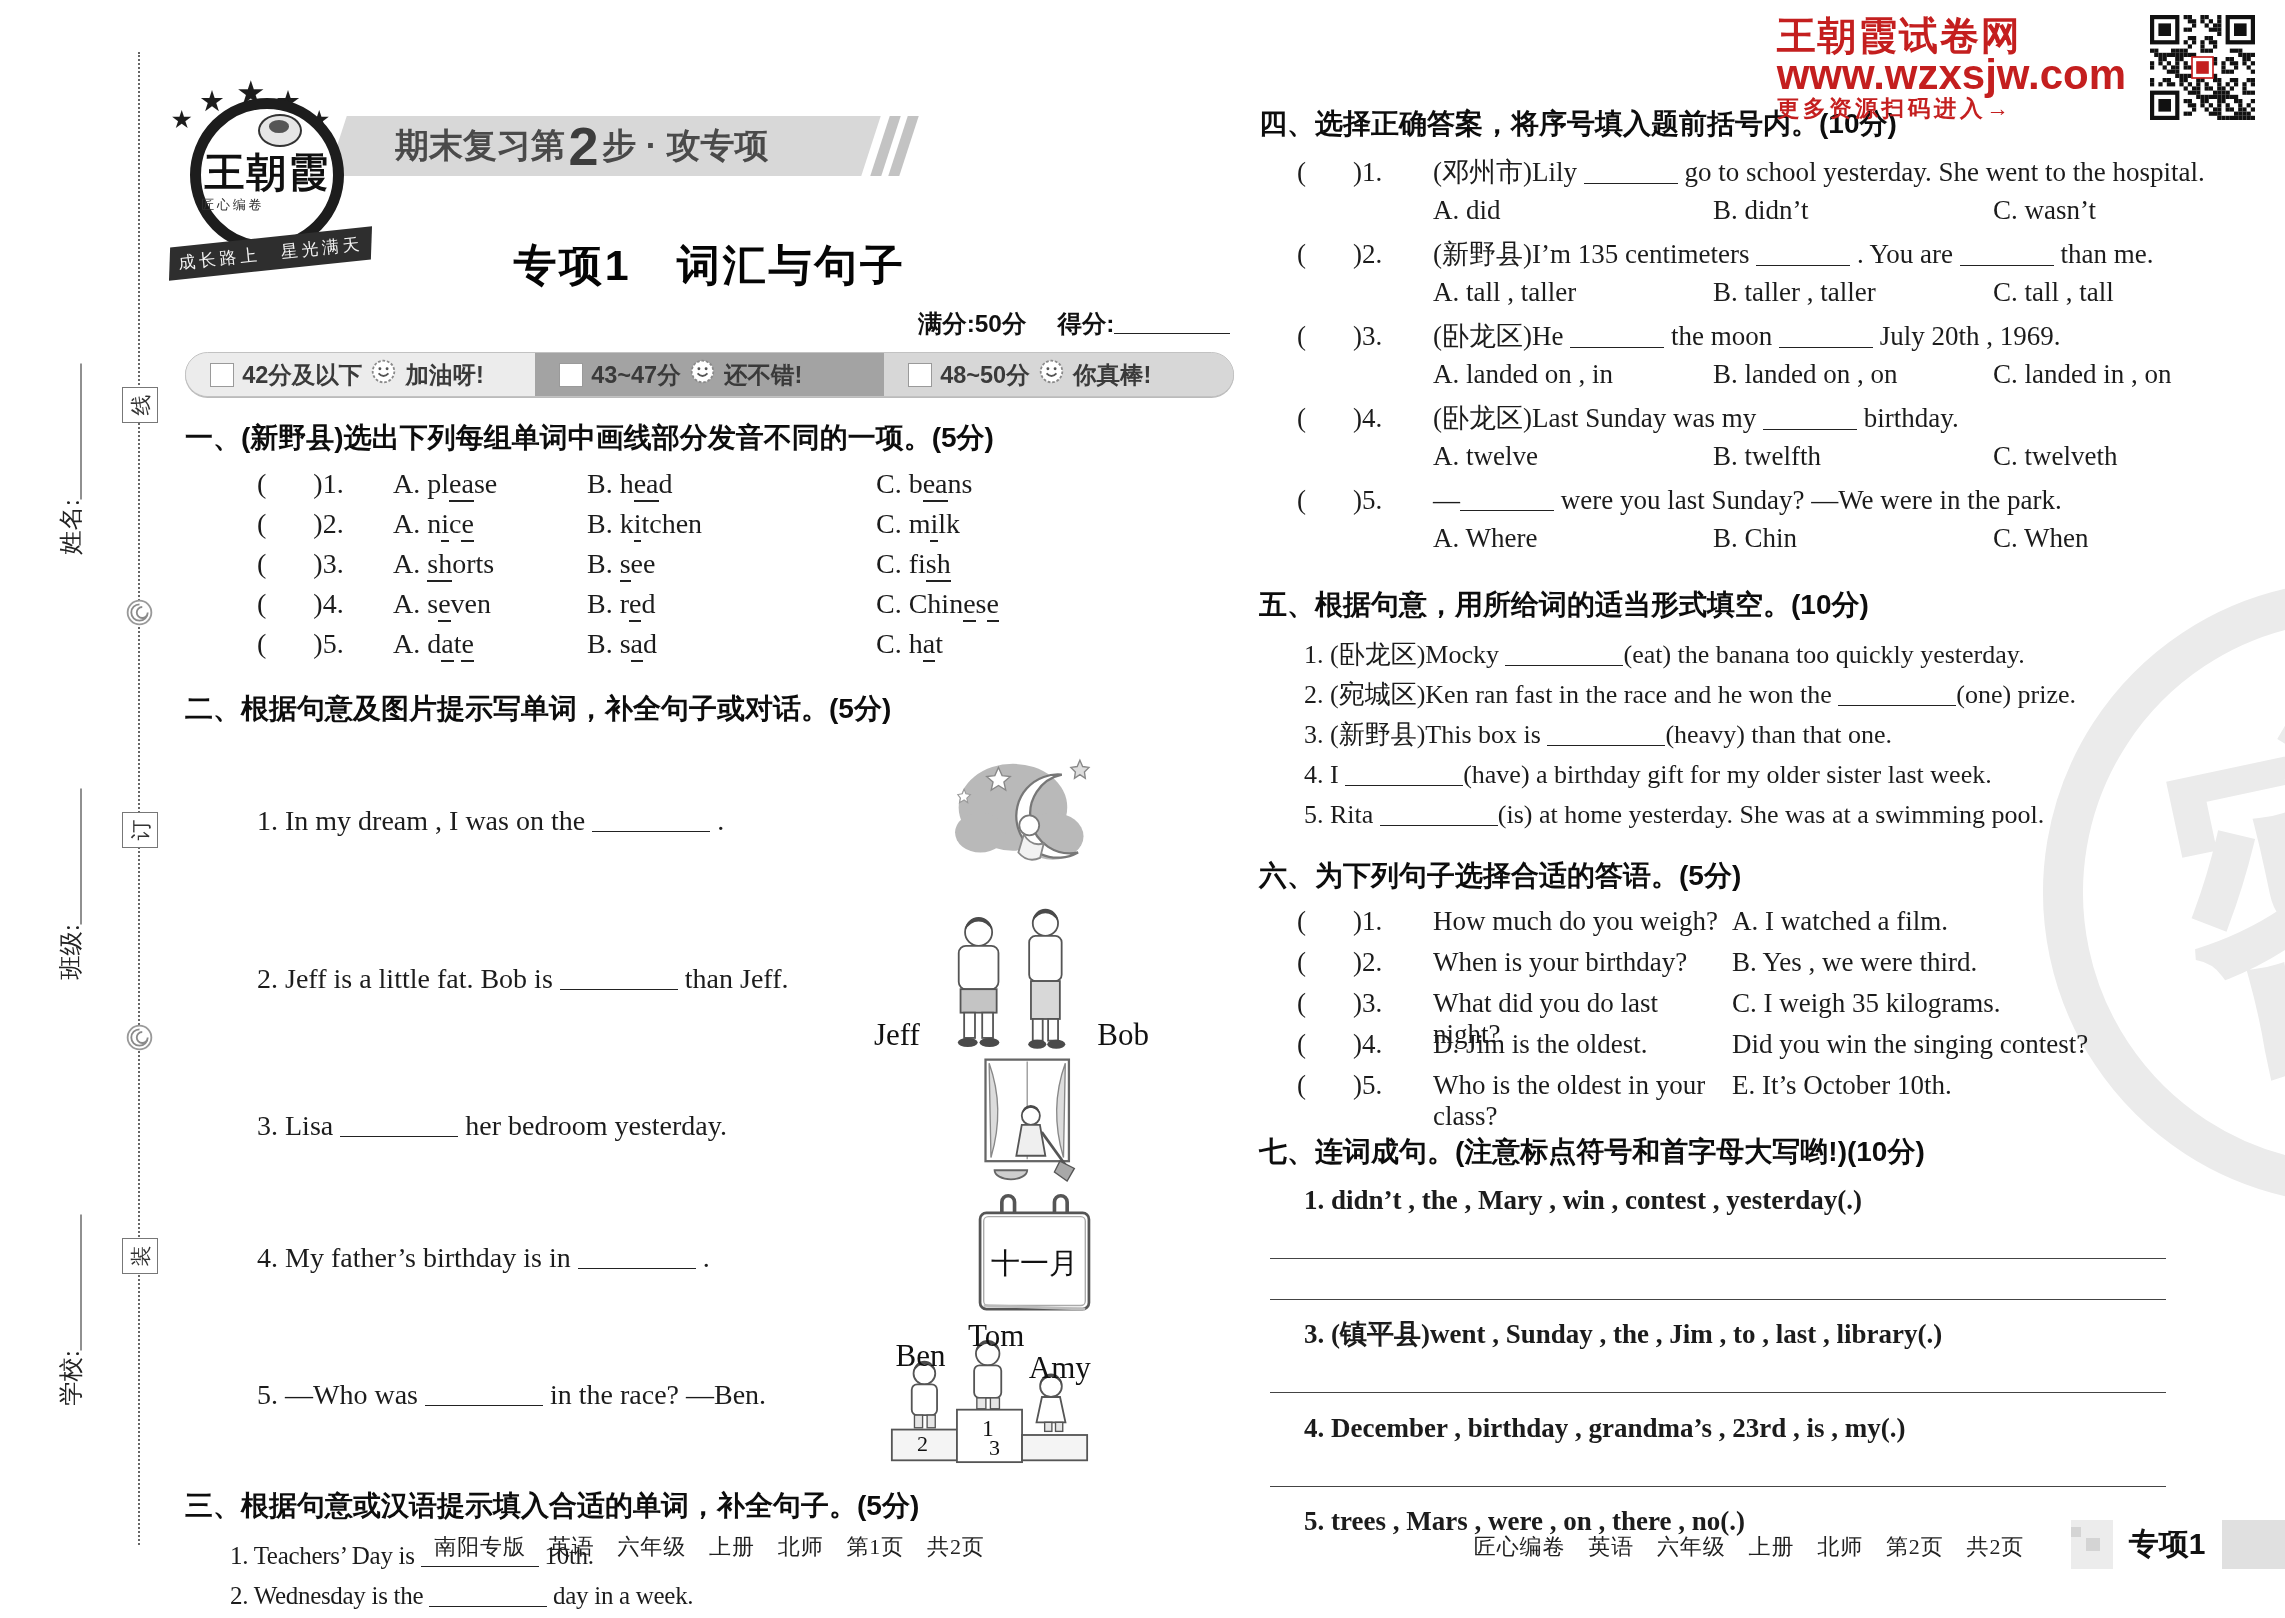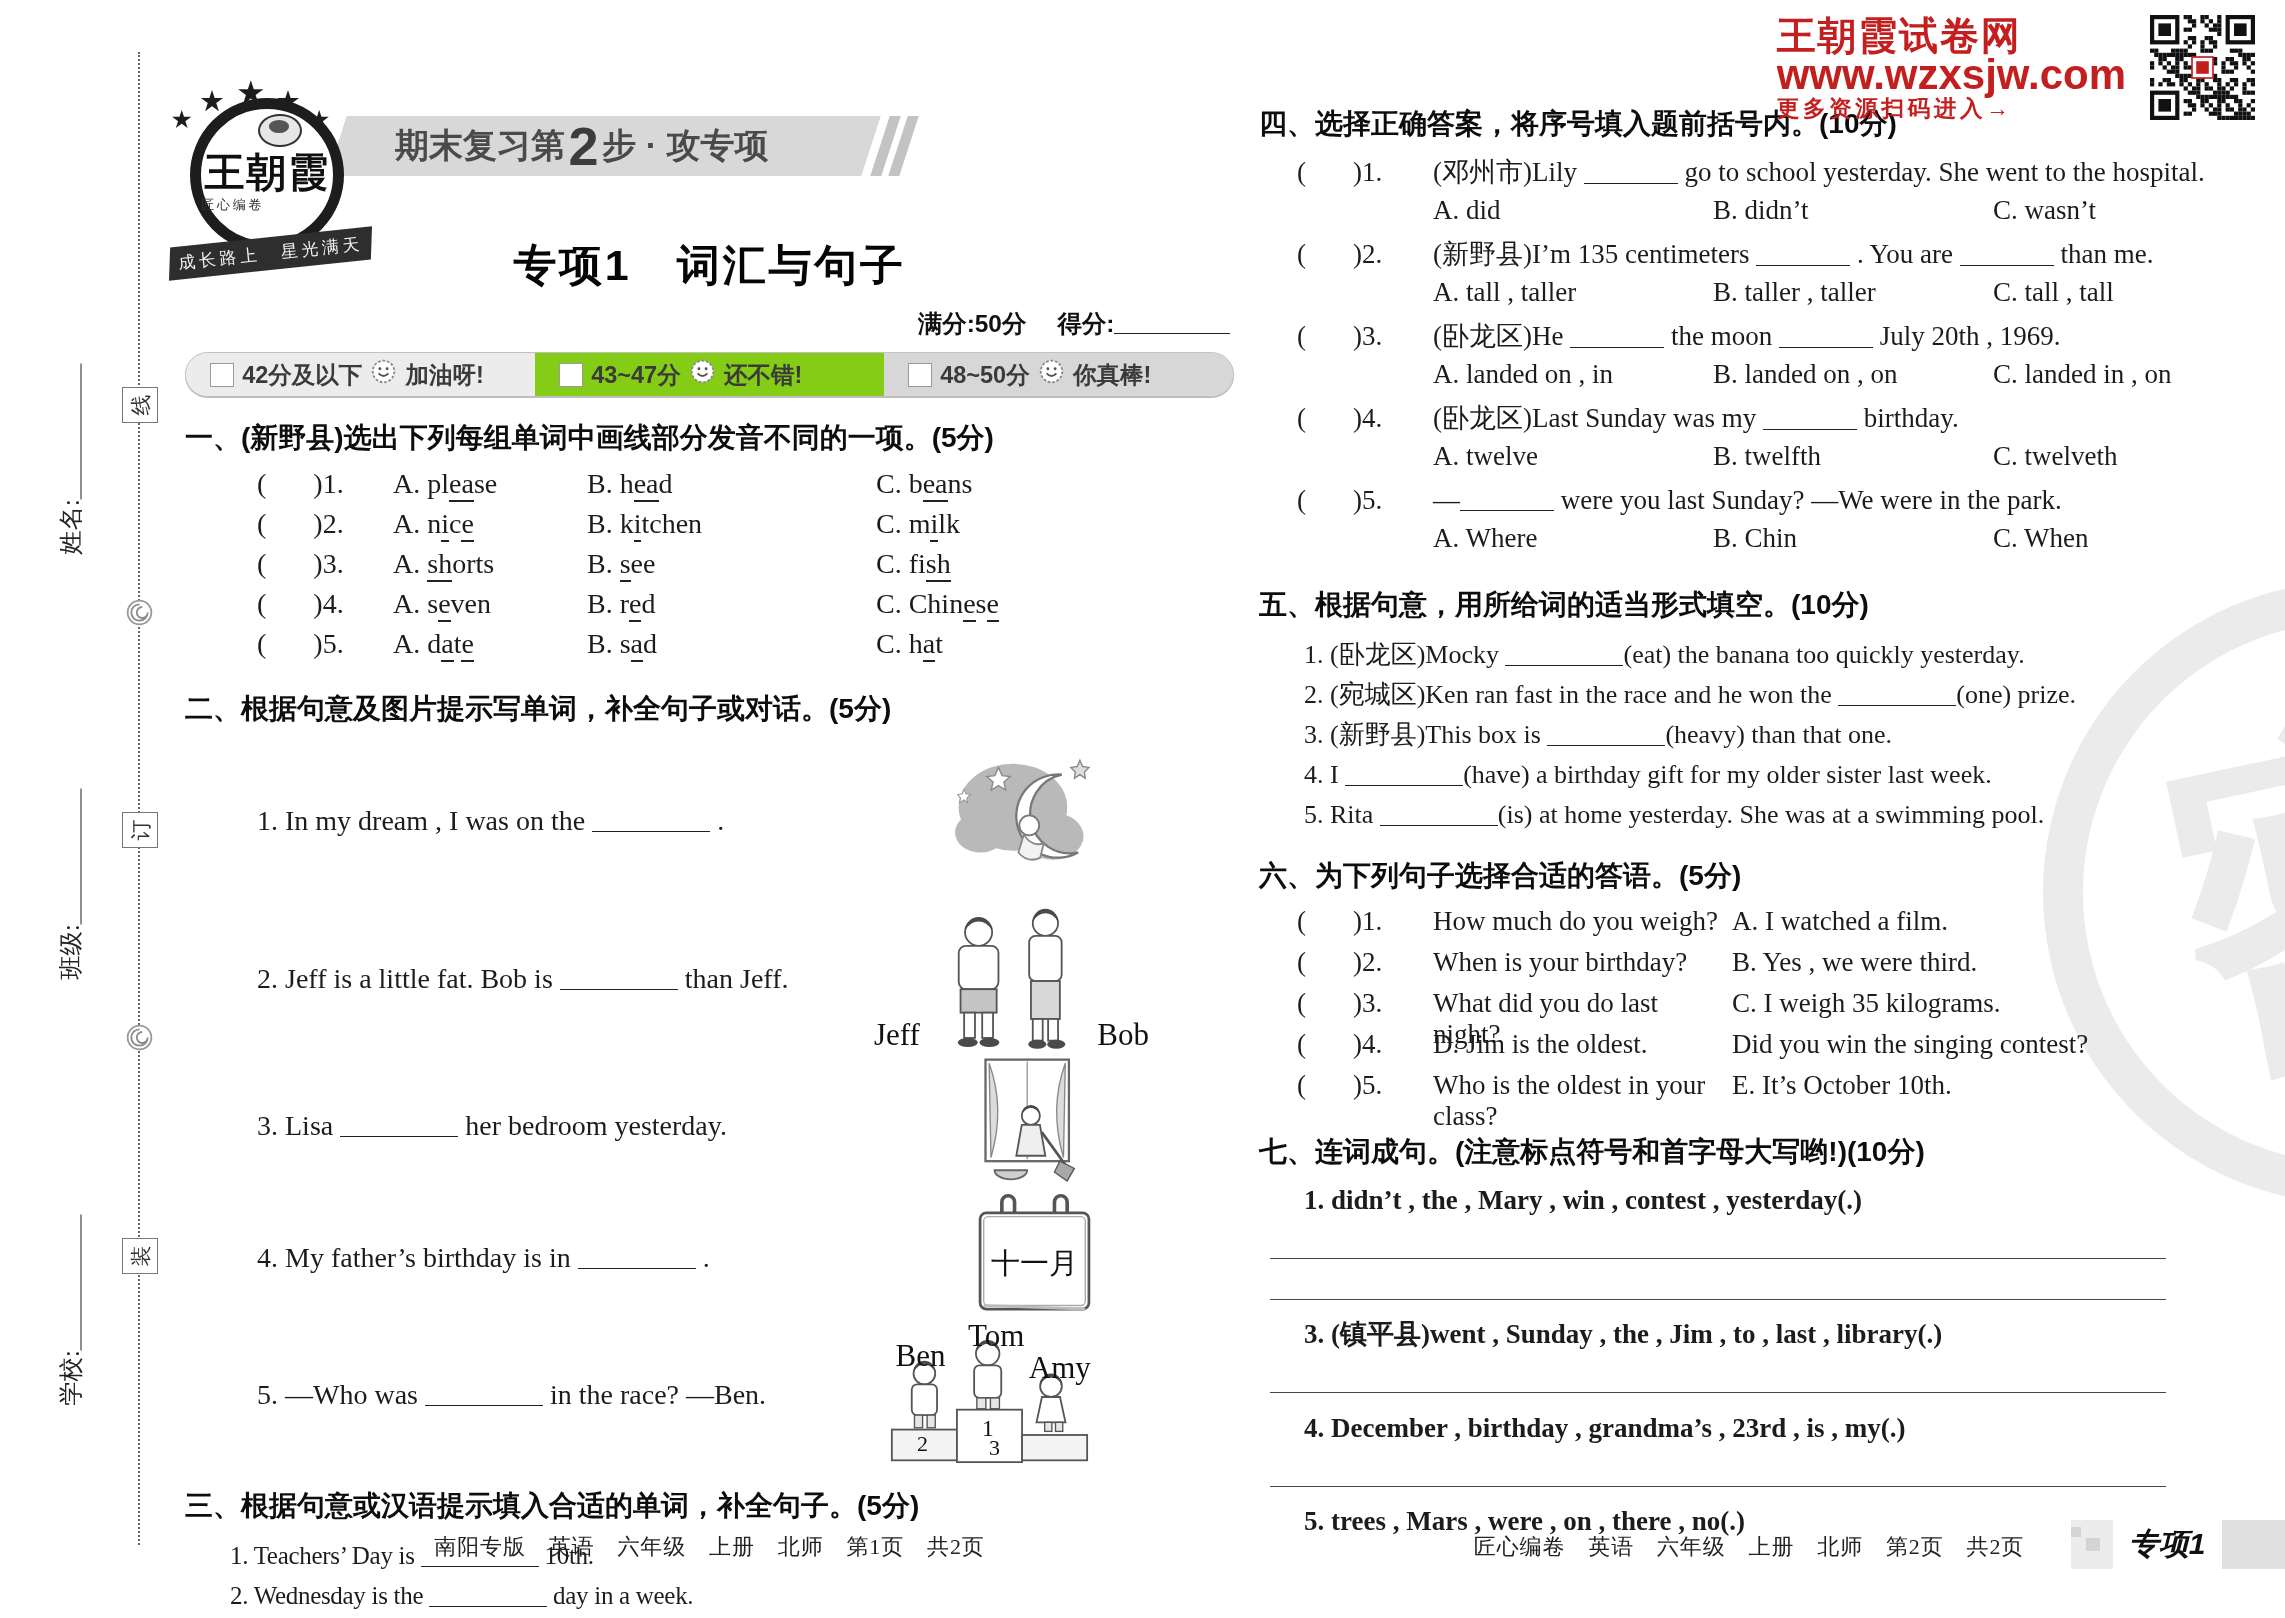--- a/index.html
+++ b/index.html
@@ -44,21 +44,21 @@
   #rightcol{left:1259px;top:83px;width:980px;}
   .title{margin-top:157px;text-align:center;font-family:"Liberation Sans",sans-serif;font-weight:700;
          font-size:43px;letter-spacing:2.7px;color:#050505;}
   .scoreline{margin-top:12.7px;text-align:right;font-family:"Liberation Sans",sans-serif;font-weight:700;
              font-size:24.4px;color:#111;padding-right:3.6px;}
   .scoreline .blank{width:116px;}
   .band{margin-top:12.7px;height:43px;border-radius:23.5px;background:#dedede;border:1.8px solid #c2c2c2;
         display:flex;overflow:hidden;box-shadow:0 0.9px 0 #bbb;}
   .bseg{flex:1;display:flex;align-items:center;padding-left:23.5px;gap:8.1px;
         font-family:"Liberation Sans",sans-serif;font-weight:700;font-size:23.5px;color:#3a3a3a;}
-  .bseg:nth-child(1){background:#ececec;}.bseg:nth-child(2){background:#84cc16;}.bseg:nth-child(3){background:#d7d7d7;}
+  .bseg:nth-child(1){background:#ececec;}.bseg:nth-child(2){background:#a3a3a3;}.bseg:nth-child(3){background:#d7d7d7;}
   .cb{width:22.6px;height:22.6px;background:#fff;border:1.8px solid #9a9a9a;flex:0 0 auto;}
   
   .s1row{display:grid;grid-template-columns:136px 194px 289px auto;padding-left:72px;
          font-size:28px;height:40px;align-items:baseline;}
   .u{border-bottom:2.7px solid #222;padding-bottom:0.9px;}
   .gap{display:inline-block;width:47px;}
   
   .s2row{display:flex;align-items:center;padding-left:72px;font-size:28px;}
   .s2txt{flex:0 1 auto;}
   .fig{position:relative;margin-left:auto;margin-right:136px;flex:0 0 auto;}
@@ -71,21 +71,21 @@
   .s4opts{display:grid;grid-template-columns:136px 280px 280px auto;padding-left:38px;font-size:27px;height:41px;align-items:baseline;}
   
   .s6row{display:grid;grid-template-columns:136px auto 507px;padding-left:38px;font-size:27px;height:41px;align-items:baseline;}
   
   .s7item{padding-left:45px;font-size:27px;font-weight:600;line-height:36px;white-space:nowrap;}
   .ansline{margin:40px 0 16.3px 11px;width:896px;border-bottom:1.8px solid #444;height:0;}
   
   .footer{position:absolute;top:1532px;text-align:center;font-size:22px;color:#222;letter-spacing:0.9px;}
   #footerL{left:185px;width:1049px;} #footerR{left:1259px;width:980px;}
   .cornertab{position:absolute;right:0;top:1520px;height:49px;width:215px;background:#ececec;
-             display:flex;align-items:center;z-index:4;font-style:italic;}
+             display:flex;align-items:center;z-index:4;}
   .sq{width:13.6px;height:13.6px;background:#d4d4d4;margin-right:5.4px;}
   .sq.small{width:10px;height:10px;align-self:flex-start;margin-top:7.2px;}
   .tabwhite{background:#fff;height:100%;display:flex;align-items:center;padding:0 16.3px;margin-left:7.2px;
             font-family:"Liberation Sans",sans-serif;font-weight:700;font-size:30px;color:#111;}
   .tabgray{flex:1;height:100%;background:#e0e0e0;}
   .brand{position:absolute;right:31px;top:14.5px;display:flex;gap:24px;align-items:flex-start;z-index:5;}
   .brand .lines{text-align:left;font-family:"Liberation Sans",sans-serif;font-weight:700;}
   .b1{font-size:39px;color:#c41f1f;letter-spacing:1.8px;line-height:42px;}
   .b2{font-size:42px;color:#c41f1f;line-height:36px;}
   .b3{font-size:22.6px;color:#c41f1f;letter-spacing:3.6px;line-height:31px;}

